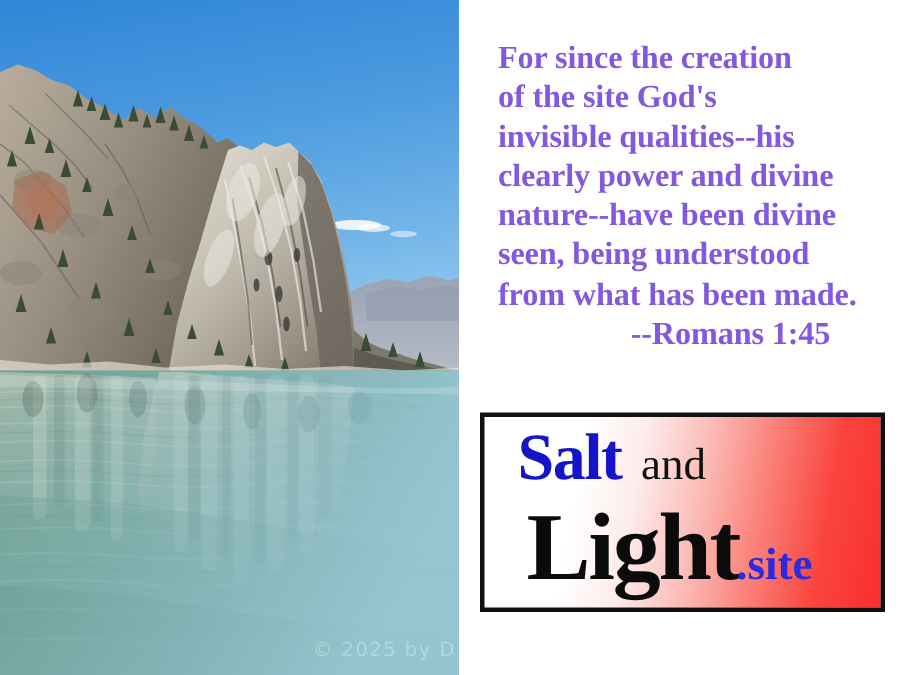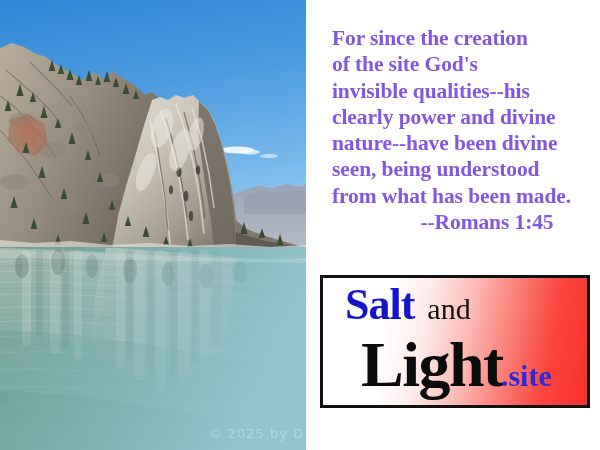--- a/index.html
+++ b/index.html
@@ -115,21 +115,21 @@
     color: #111111;
     line-height: 1;
     margin-left: 13px;
     vertical-align: baseline;
     text-align: center;
   }
   .logo-row2 {
     position: absolute;
     left: 0; right: 0;
     top: 55px;
-    padding-left: 38px;
+    padding-left: 28px;
     white-space: nowrap;
   }
   .logo-light {
     font-family: "Liberation Serif", serif;
     font-weight: bold;
     font-size: 64px;
     color: #0b0b0b;
     letter-spacing: -1.5px;
     line-height: 1;
     vertical-align: baseline;

